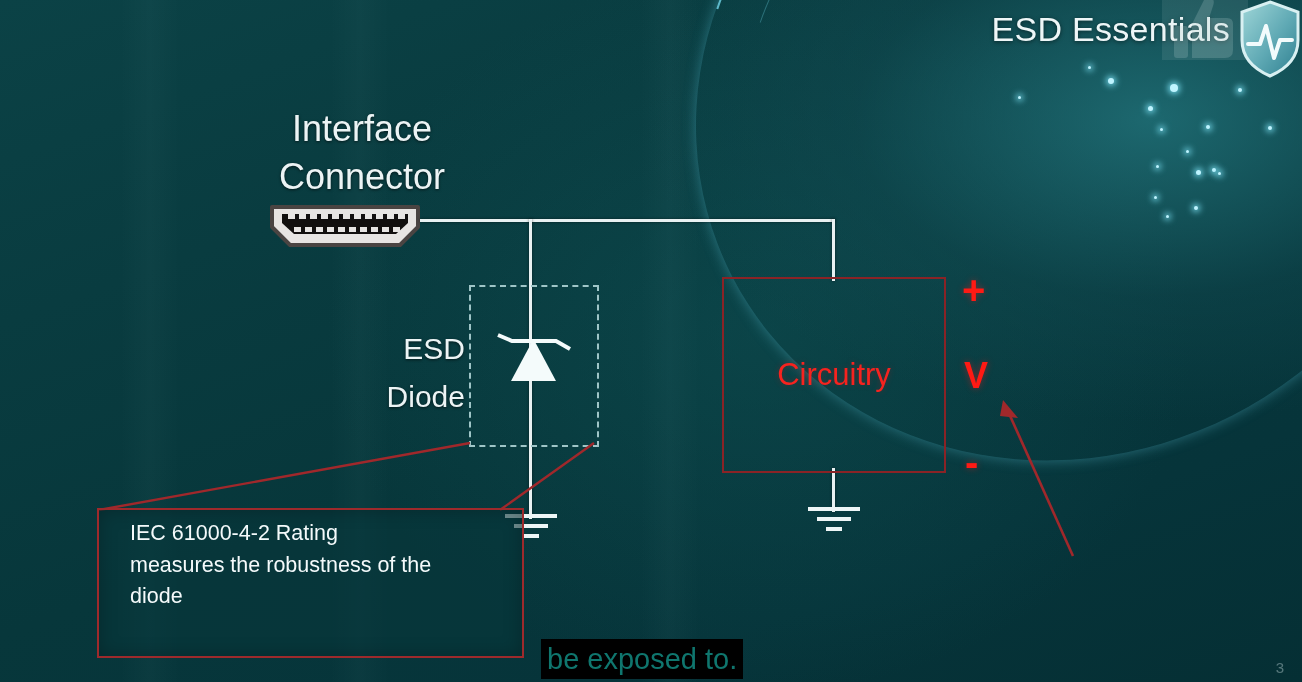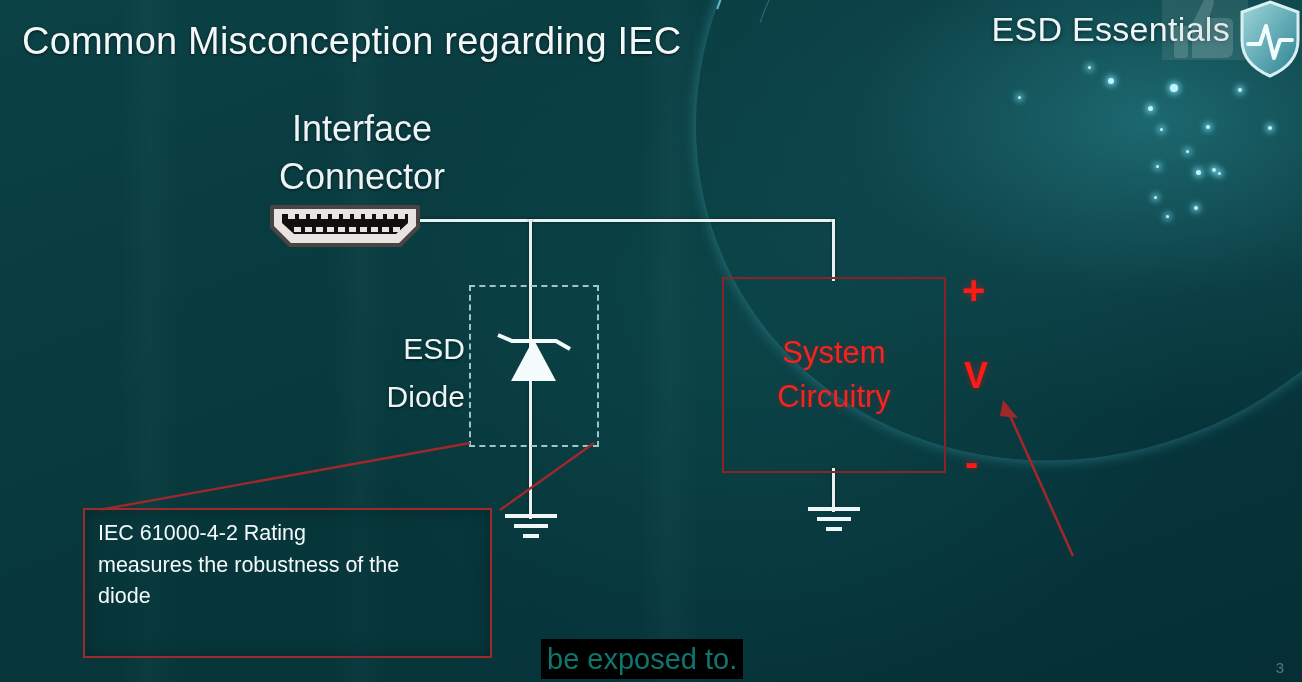--- a/index.html
+++ b/index.html
@@ -87,21 +87,21 @@
   #v-mark{left:964px;top:355px;font-size:36px;}
   #minus-mark{left:965px;top:440px;font-size:40px;}
 
   
   .callout{
     position:absolute;border:2px solid #9e2a2c;
     background:rgba(8,54,58,.55);
     color:#f4fafb;
     box-shadow:inset 0 0 18px rgba(0,0,0,.25);
   }
-  #left-callout{left:83px;top:508px;width:405px;height:146px;}
+  #left-callout{left:97px;top:508px;width:405px;height:146px;padding-left:18px;}
   #right-callout{left:903px;top:508px;width:371px;height:144px;}
   .callout .ctext{padding:8px 13px 0 13px;font-size:21.5px;line-height:31.5px;}
   .ctext b{font-weight:bold;}
 
   
   #leaders{position:absolute;left:0;top:0;width:1302px;height:682px;pointer-events:none;}
 
   
   #caption{
     position:absolute;left:541px;top:639px;
@@ -136,21 +136,20 @@
   <div class="dot" style="left:1156px;top:165px;width:3px;height:3px;"></div>
   <div class="dot" style="left:1196px;top:170px;width:5px;height:5px;"></div>
   <div class="dot" style="left:1212px;top:168px;width:4px;height:4px;"></div>
   <div class="dot" style="left:1218px;top:172px;width:3px;height:3px;"></div>
   <div class="dot" style="left:1154px;top:196px;width:3px;height:3px;"></div>
   <div class="dot" style="left:1194px;top:206px;width:4px;height:4px;"></div>
   <div class="dot" style="left:1166px;top:215px;width:3px;height:3px;"></div>
   <div class="dot" style="left:1088px;top:66px;width:3px;height:3px;"></div>
   <div class="dot" style="left:1018px;top:96px;width:3px;height:3px;"></div>
 
-  <div id="title">Common Misconception regarding IEC</div>
   <div id="brand">ESD Essentials</div>
 
   <svg id="thumb-overlay" viewBox="0 0 86 66">
     <rect x="0" y="0" width="86" height="66" fill="#cfe2e0" opacity="0.30"></rect>
     <path d="M30 64 V30 L42 6 q4 -6 8 -2 q3 3 1 8 l-4 12 h18 q6 0 6 6 v26 q0 8 -8 8 z" fill="#b9d2d1" opacity="0.85"></path>
     <rect x="12" y="32" width="14" height="32" rx="3" fill="#b9d2d1" opacity="0.85"></rect>
   </svg>
 
   <svg id="shield" viewBox="0 0 64 78">
     <defs>
@@ -218,21 +217,20 @@
     <rect x="20" y="22" width="16" height="4" fill="#eef6f7"></rect>
   </svg>
   <svg id="gnd-sys" viewBox="0 0 56 30">
     <rect x="2" y="2" width="52" height="4" fill="#eef6f7"></rect>
     <rect x="11" y="12" width="34" height="4" fill="#eef6f7"></rect>
     <rect x="20" y="22" width="16" height="4" fill="#eef6f7"></rect>
   </svg>
 
   <div id="system-box">
     <div id="system-label">
-      <div>System</div>
       <div>Circuitry</div>
     </div>
   </div>
 
   <div class="polarity" id="plus-mark">+</div>
   <div class="polarity" id="v-mark">V</div>
   <div class="polarity" id="minus-mark">-</div>
 
   <svg id="leaders" viewBox="0 0 1302 682">
     <path d="M99 510 L470 443" fill="none" stroke="#a0282b" stroke-width="2.4"></path>

